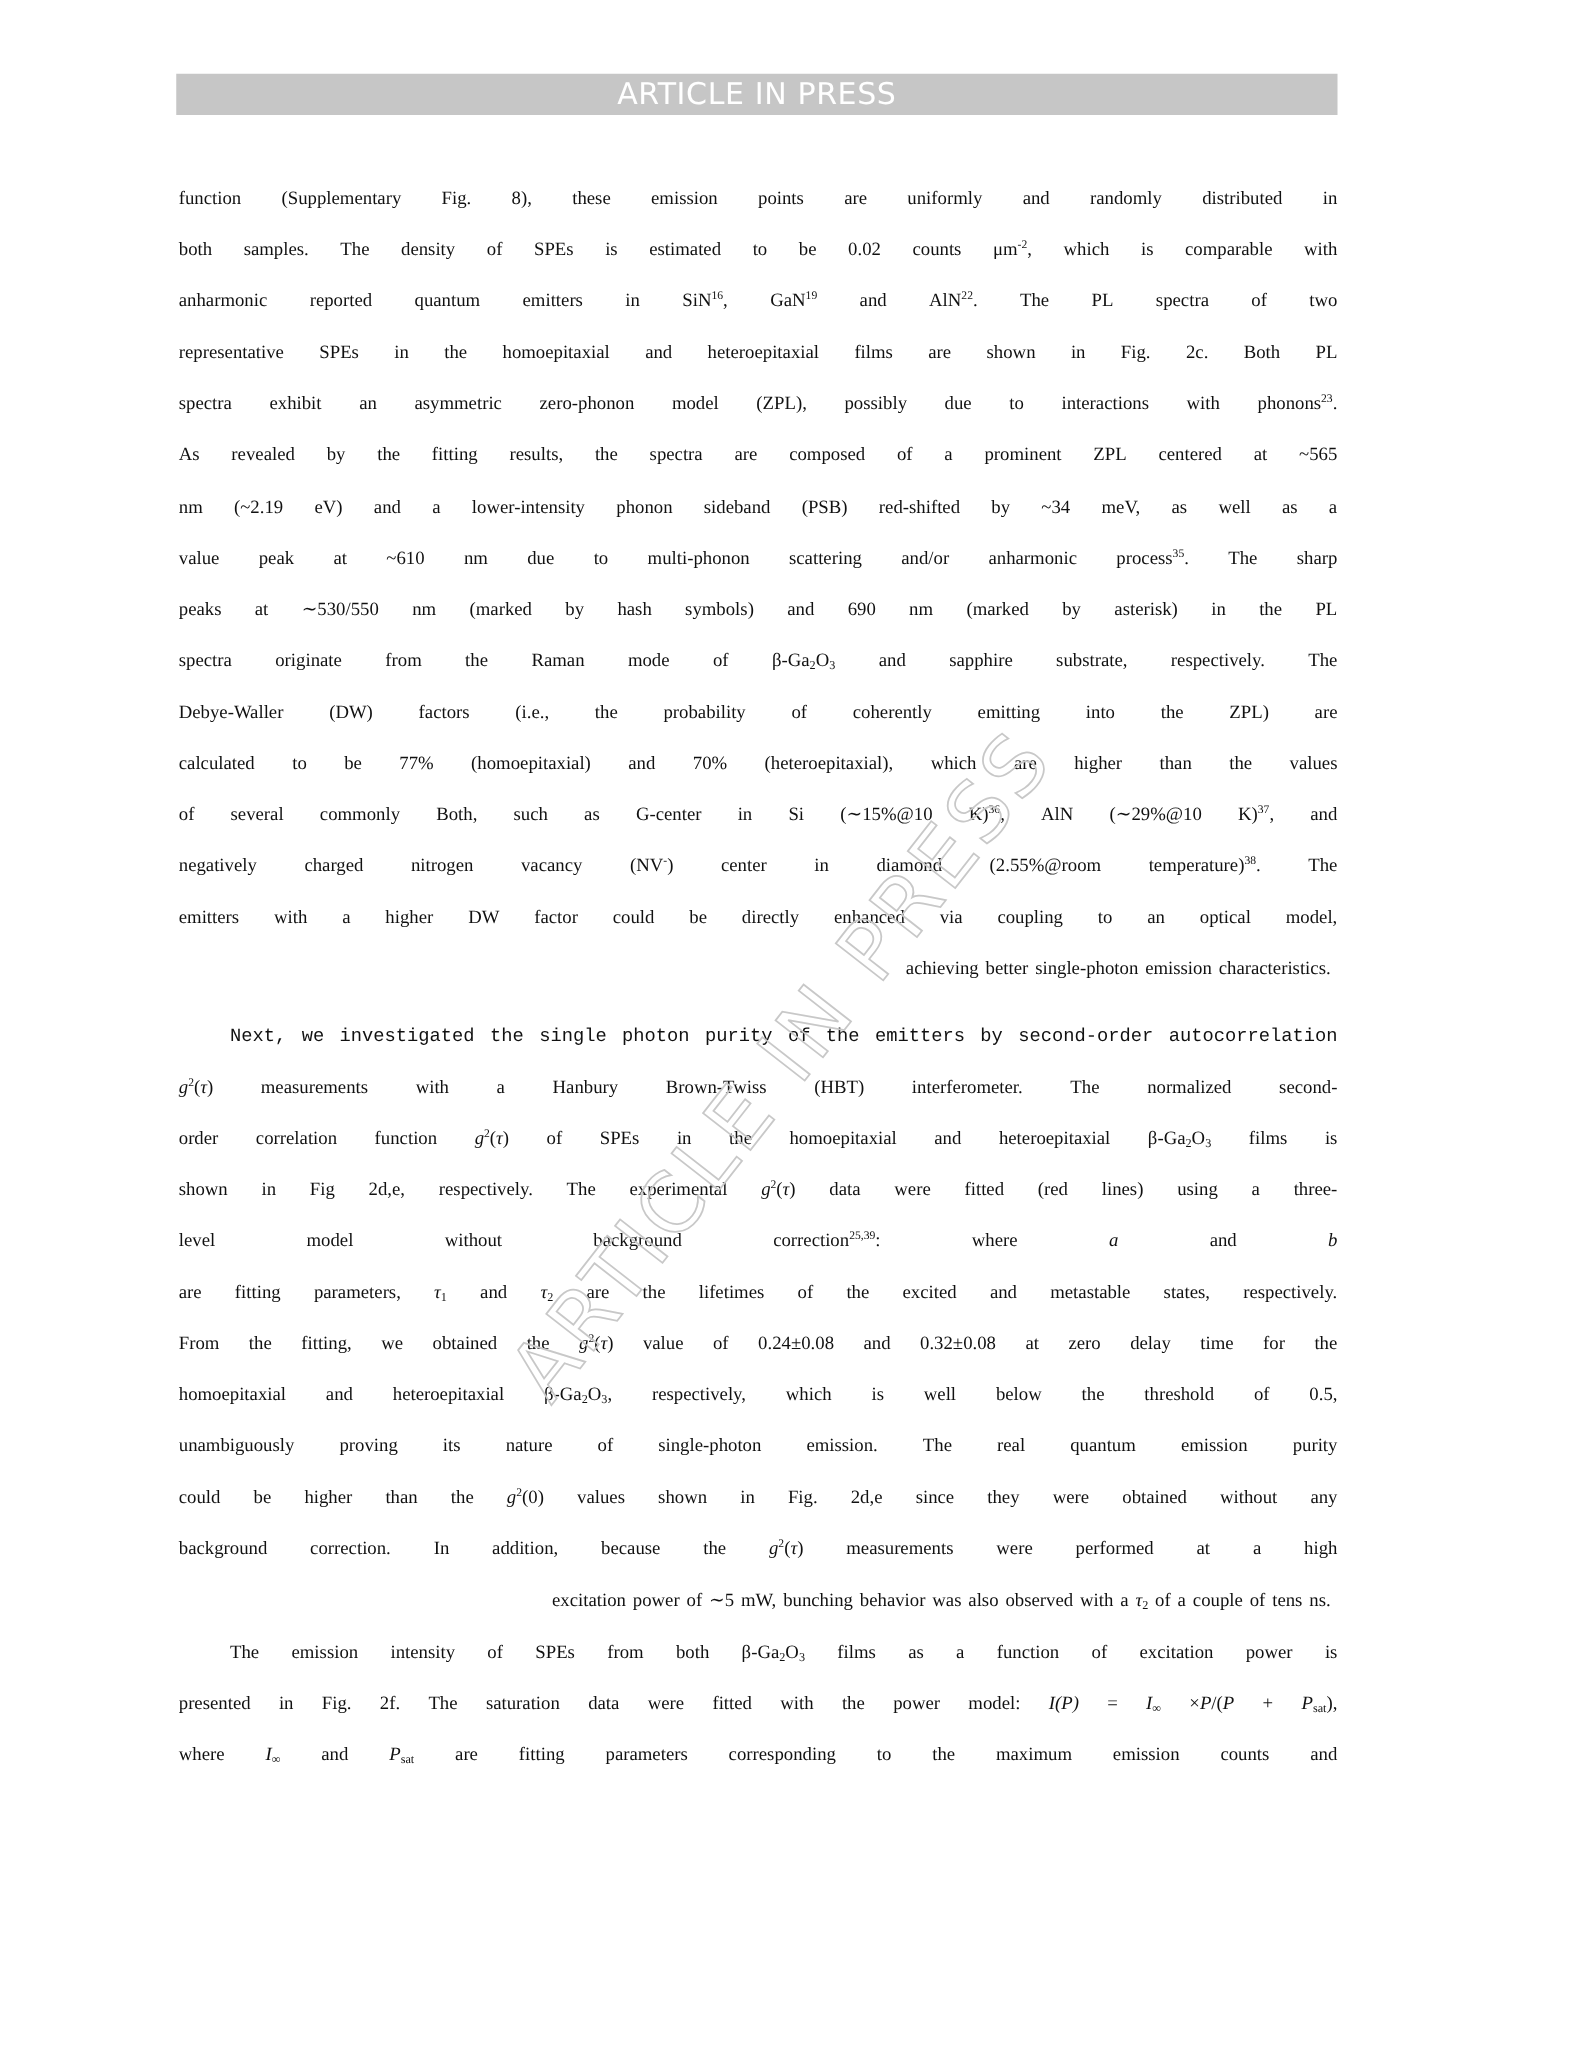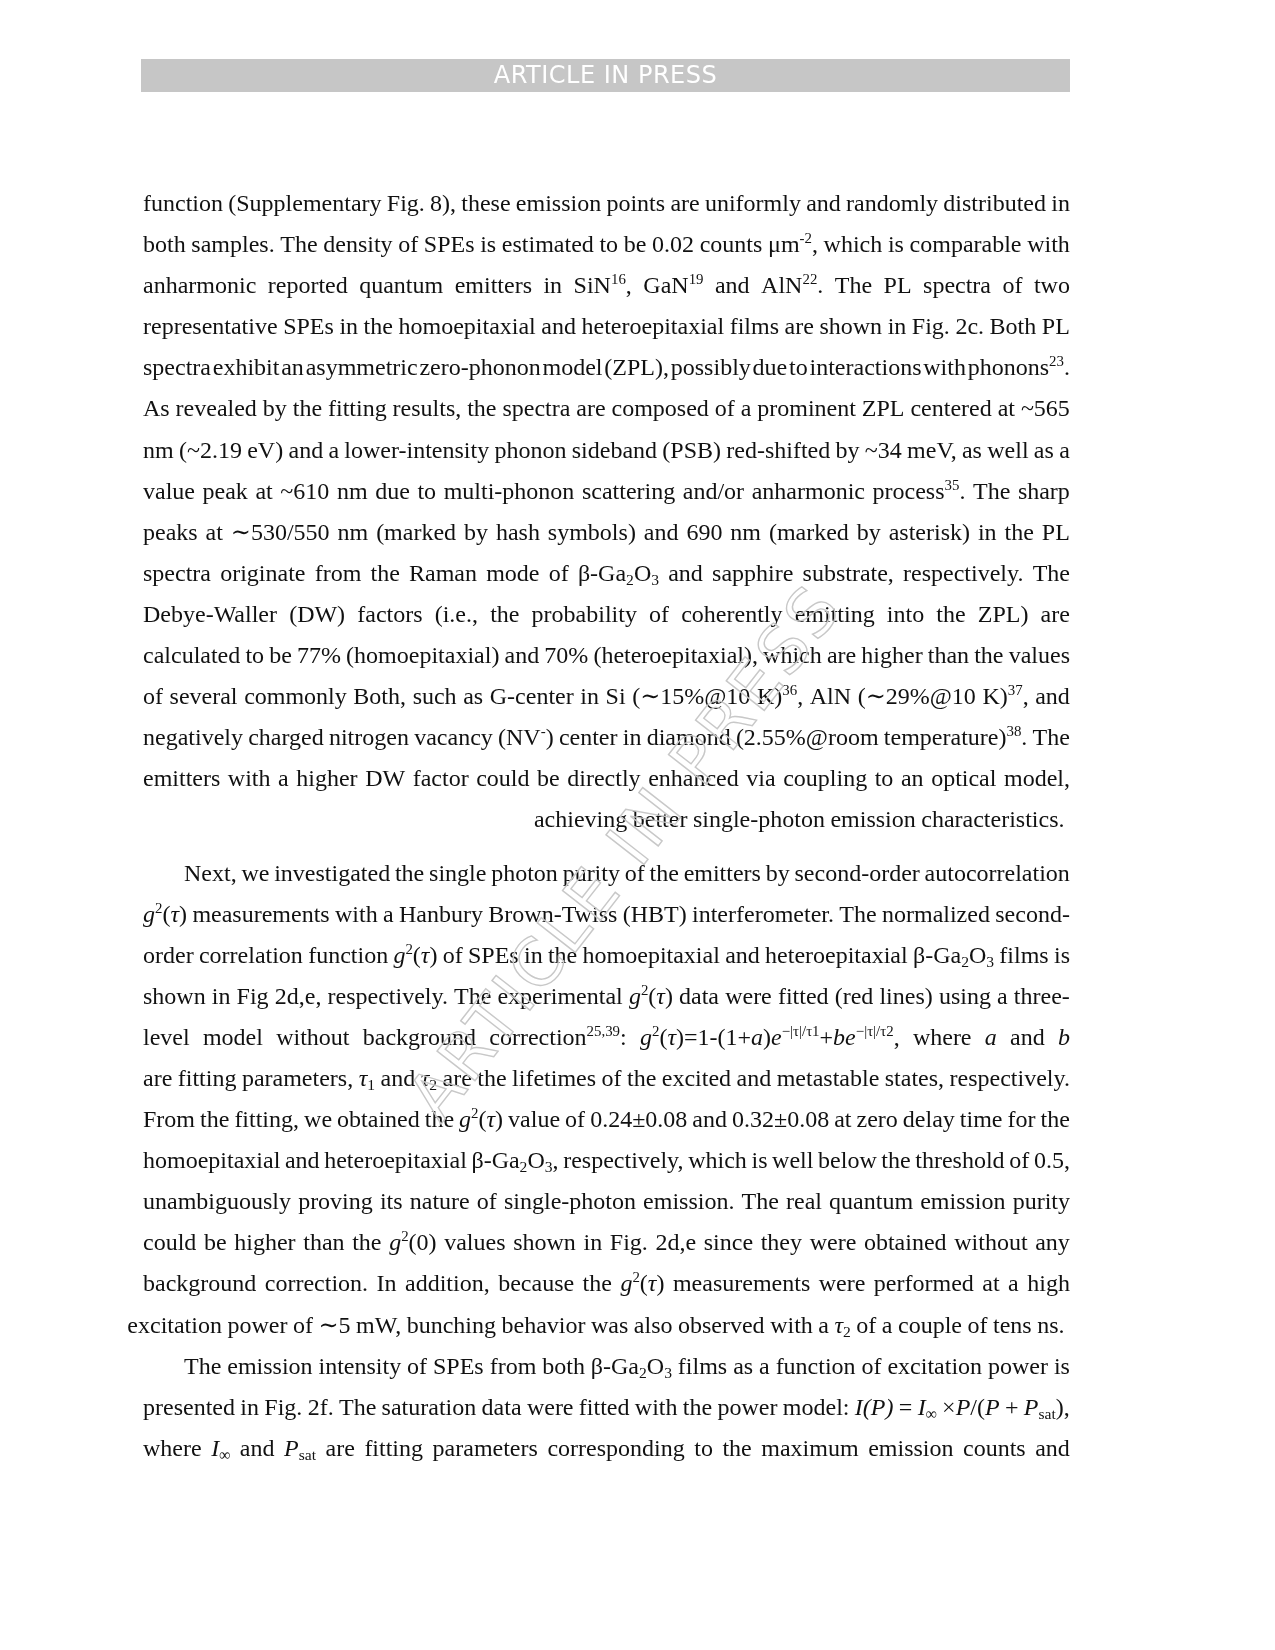--- a/index.html
+++ b/index.html
@@ -12,31 +12,31 @@
     }
     .watermark {
       position: absolute; left: 300px; top: 820px; width: 640px; text-align: center;
       font-family: "DejaVu Sans", sans-serif; font-size: 66px; color: transparent;
       -webkit-text-stroke: 1.4px #c8c8c8; letter-spacing: 4px;
       transform: rotate(-52deg); transform-origin: 50% 50%;
       pointer-events: none; white-space: nowrap; z-index: 2;
     }
     .body-text {
       position: absolute; left: 143px; top: 139px; width: 927px;
-      font-family: "Liberation Serif", "DejaVu Serif", serif; font-size: 24px;
-      color: #111111; z-index: 1; margin-top: 44px;
+      font-family: "Liberation Serif", "DejaVu Serif", serif; font-size: 15px;
+      color: #111111; z-index: 1;
     }
     .line {
       height: 41.1px; line-height: 41.1px; white-space: nowrap;
       display: flex; justify-content: space-between; align-items: baseline;
     }
     .line.last { justify-content: flex-end; }
     .line.last .w { margin-right: 5.5px; }
     .line.indent { padding-left: 41px; }
-    .line.gap-before { margin-top: 12px; }
+    .line.gap-before { margin-top: 12px; font-family: Liberation Mono, monospace; }
     .w { display: inline-block; }
     sup { font-size: 0.62em; vertical-align: 0.6em; line-height: 0; }
     sub { font-size: 0.65em; vertical-align: -0.25em; line-height: 0; }
     i { font-style: italic; }
   </style>
 </head>
 <body>
 
 <div class="banner">
   <span>ARTICLE IN PRESS</span>
@@ -363,21 +363,20 @@
         <span class="w">using</span>
         <span class="w">a</span>
         <span class="w">three-</span>
       </div>
       <div class="line">
         <span class="w">level</span>
         <span class="w">model</span>
         <span class="w">without</span>
         <span class="w">background</span>
         <span class="w">correction<sup>25,39</sup>:</span>
-        <span class="w"><i>g</i><sup>2</sup>(<i>τ</i>)=1-(1+<i>a</i>)<i>e</i><sup>−|τ|/τ1</sup>+<i>be</i><sup>−|τ|/τ2</sup>,</span>
         <span class="w">where</span>
         <span class="w"><i>a</i></span>
         <span class="w">and</span>
         <span class="w"><i>b</i></span>
       </div>
       <div class="line">
         <span class="w">are</span>
         <span class="w">fitting</span>
         <span class="w">parameters,</span>
         <span class="w"><i>τ</i><sub>1</sub></span>

